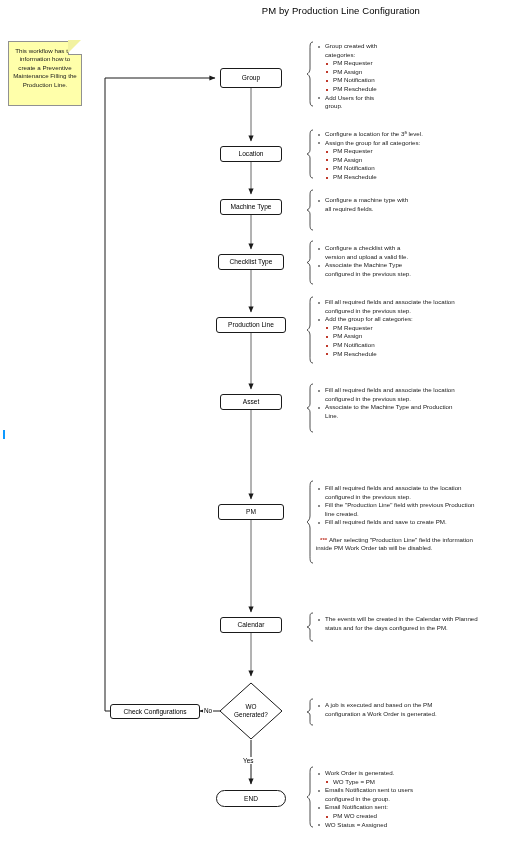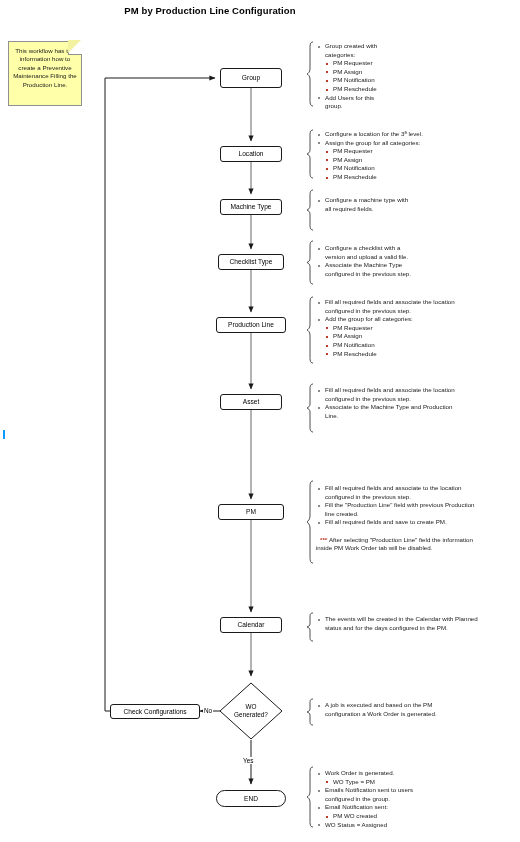--- a/index.html
+++ b/index.html
@@ -20,23 +20,23 @@
     width: 520px;
     height: 842px;
   }
 
   
   .title {
     position: absolute;
     top: 5px;
     left: 0;
     width: 420px;
-    text-align: center;
+    text-align: right;
     font-size: 9.5px;
-    font-weight: bold;
+    font-weight: normal;
     color: #000000;
     letter-spacing: 0.1px;
   }
 
   
   .sticky {
     position: absolute;
     left: 8px;
     top: 41px;
     width: 74px;

